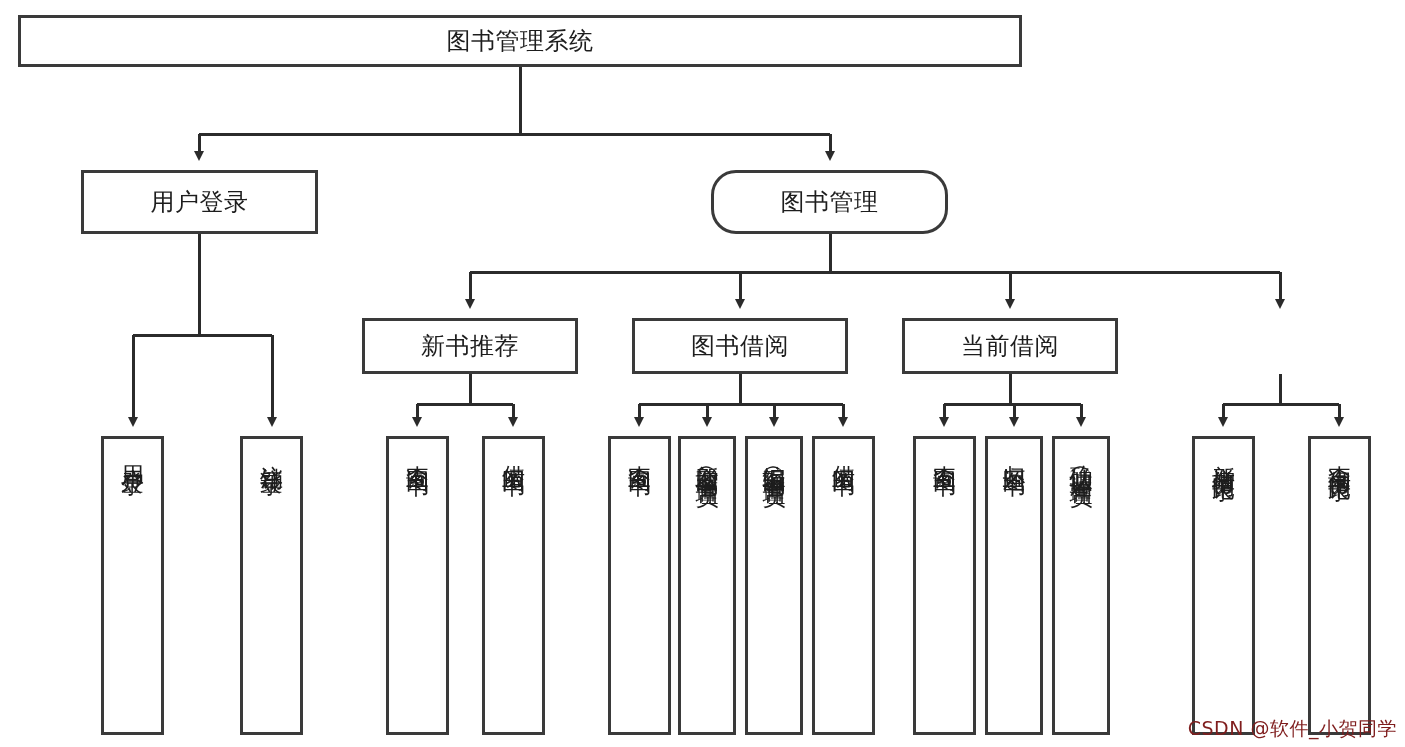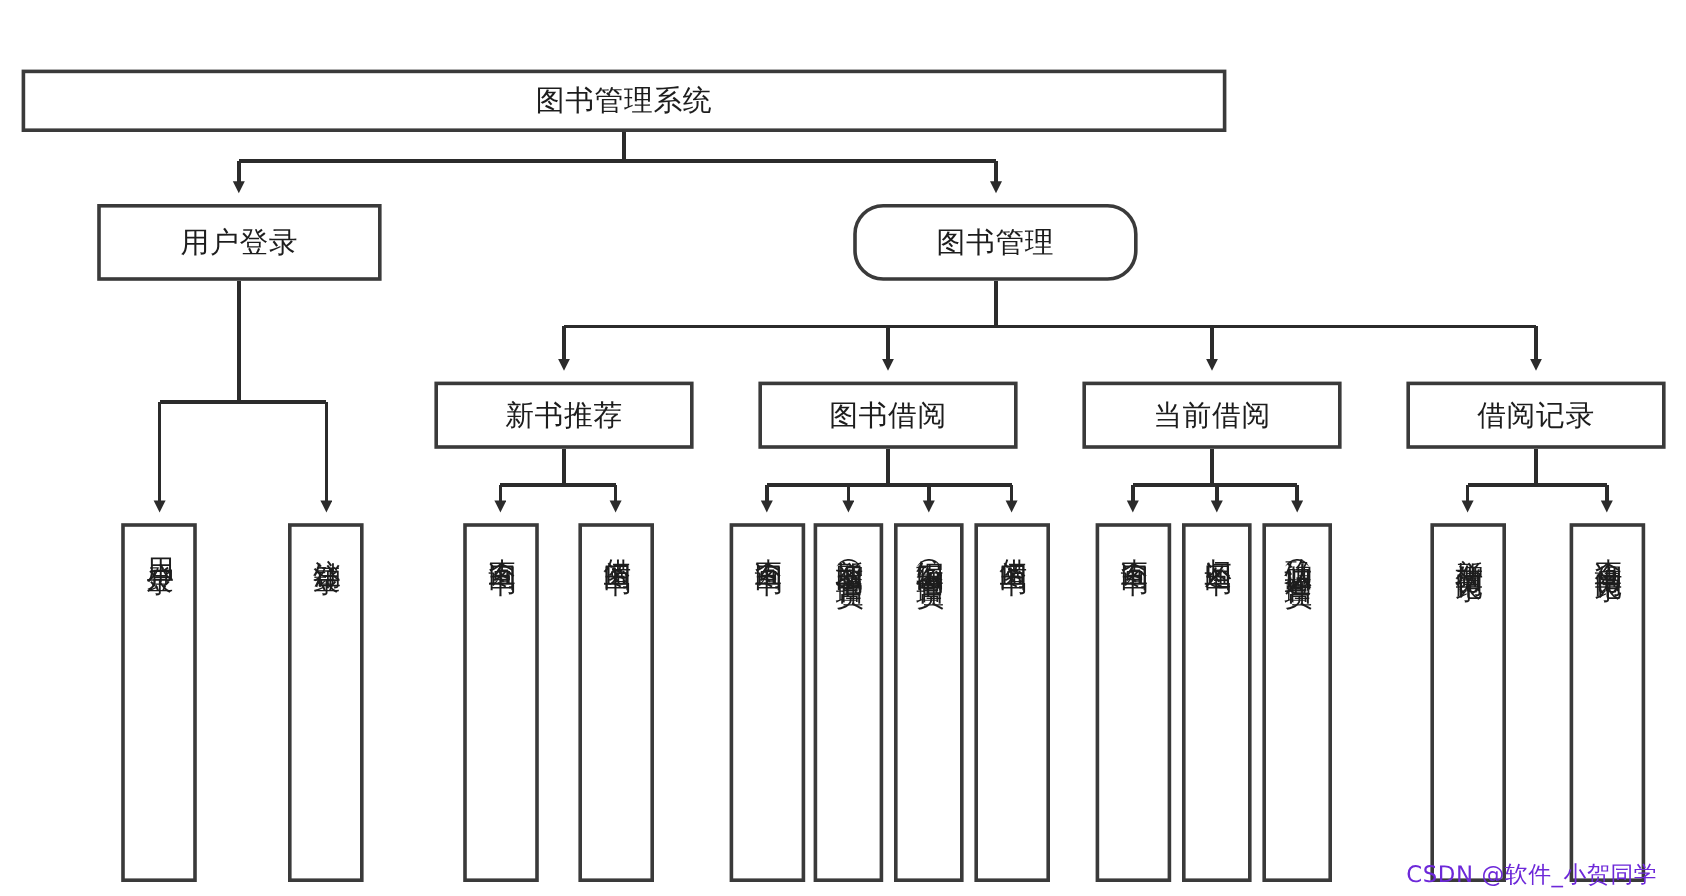--- a/index.html
+++ b/index.html
@@ -54,23 +54,23 @@
     letter-spacing: 3px;
     line-height: 1.0;
     font-size: 23px;
     max-height: 100%;
   }
   .node.lvl1 .node-label { font-size: 24px; }
   .node.lvl2 .node-label { font-size: 24px; }
   .node.lvl3 .node-label { font-size: 24px; text-align: right; }
   .watermark {
     position: absolute;
-    right: 24px;
+    right: 8px;
     bottom: 5px;
-    color: #6d28d9;
+    color: #7f1d1d;
     font-size: 19px;
     white-space: nowrap;
     letter-spacing: 0.5px;
   }
 </style>
 </head>
 <body>
 
 <div id="diagram-root">
 
@@ -120,42 +120,39 @@
       <path d="M1014,404 L1014,418" marker-end="url(#arrow)"></path>
       <path d="M1081,404 L1081,418" marker-end="url(#arrow)"></path>
 
       <path d="M1280,374 L1280,404"></path>
       <path d="M1223,404 L1339,404"></path>
       <path d="M1223,404 L1223,418" marker-end="url(#arrow)"></path>
       <path d="M1339,404 L1339,418" marker-end="url(#arrow)"></path>
     </g>
   </svg>
 
-  <div class="node lvl1" style="left:18px; top:15px; width:1004px; height:52px;margin-top:43px;">
+  <div class="node lvl1" style="left:18px; top:15px; width:1004px; height:52px;">
     <span class="node-label">图书管理系统</span>
   </div>
 
   <div class="node lvl2" style="left:81px; top:170px; width:237px; height:64px;">
     <span class="node-label">用户登录</span>
   </div>
   <div class="node lvl2" style="left:711px; top:170px; width:237px; height:64px;border-radius:25px;">
     <span class="node-label">图书管理</span>
   </div>
 
   <div class="node lvl3" style="left:362px; top:318px; width:216px; height:56px;">
     <span class="node-label">新书推荐</span>
   </div>
   <div class="node lvl3" style="left:902px; top:318px; width:216px; height:56px;">
     <span class="node-label">当前借阅</span>
   </div>
   <div class="node lvl3" style="left:632px; top:318px; width:216px; height:56px;">
     <span class="node-label">图书借阅</span>
-  </div>
-  <div class="node lvl3" style="left:1172px; top:318px; width:216px; height:56px;">
-    <span class="node-label">借阅记录</span>
   </div>
 
   <div class="node vertical" style="left:101px; top:436px; width:63px; height:299px;">
     <span class="node-label">用户登录</span>
   </div>
   <div class="node vertical" style="left:240px; top:436px; width:63px; height:299px;">
     <span class="node-label">注销登录</span>
   </div>
   <div class="node vertical" style="left:386px; top:436px; width:63px; height:299px;">
     <span class="node-label">查询图书</span>

